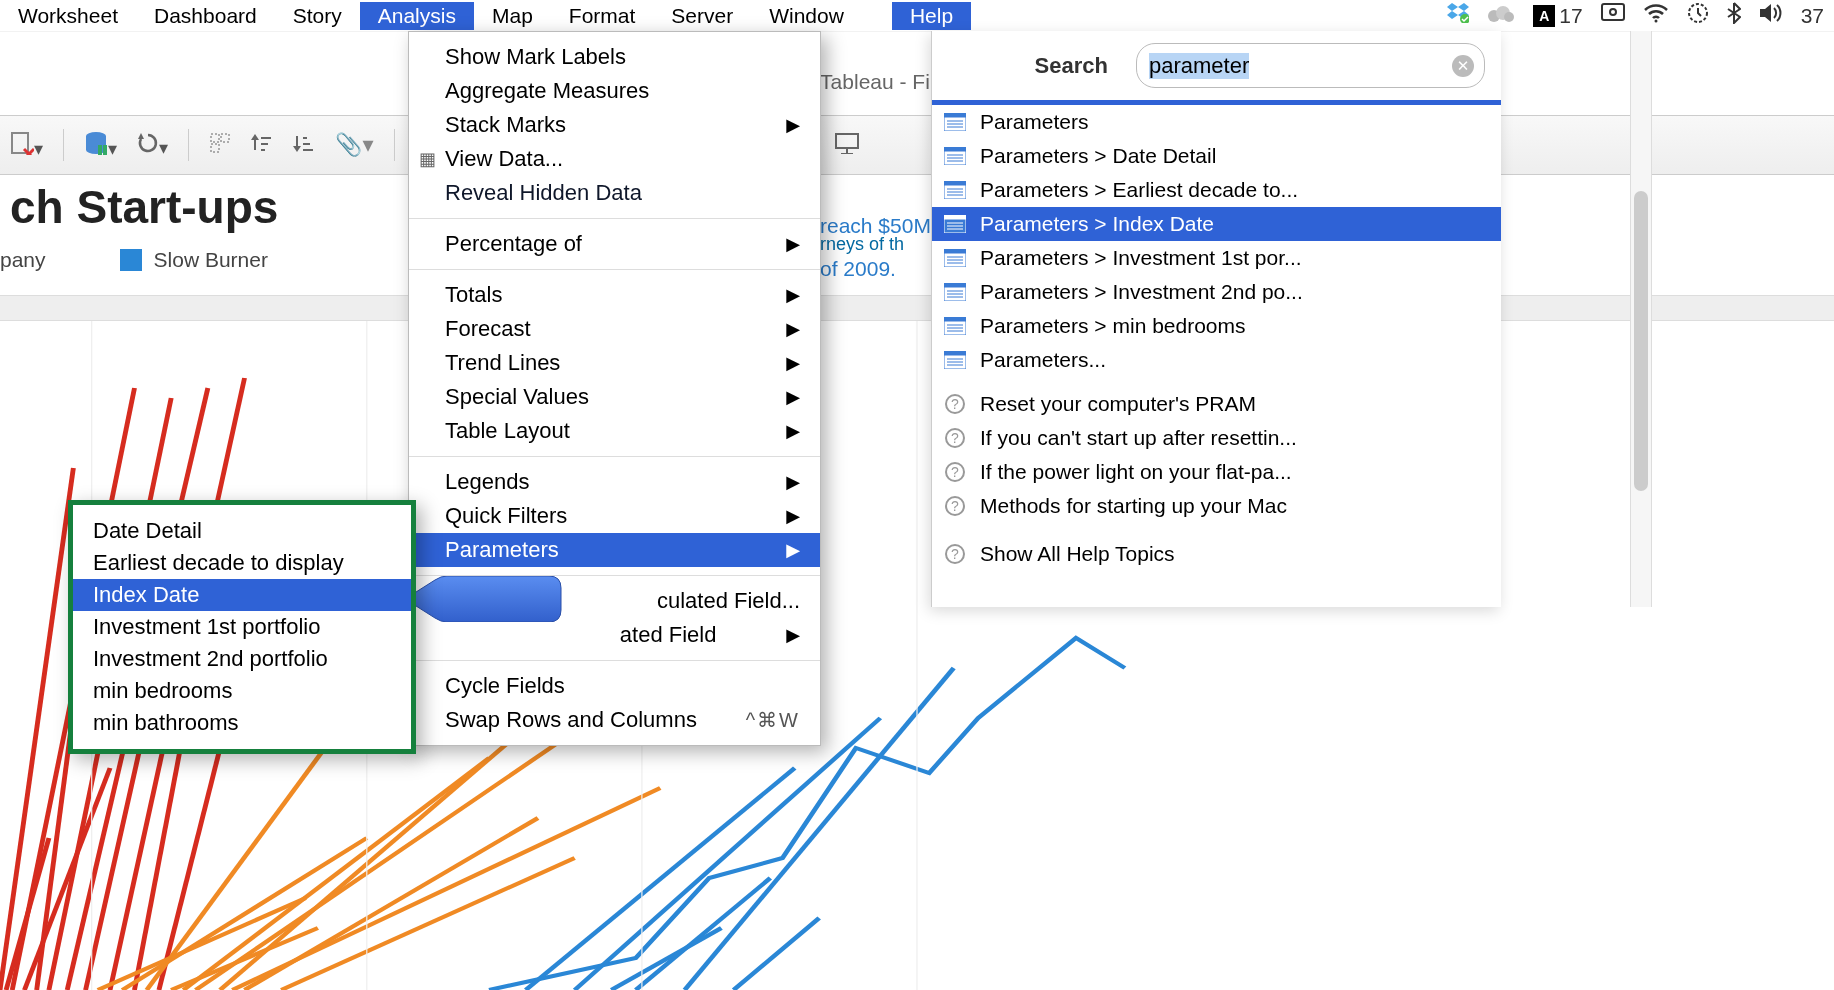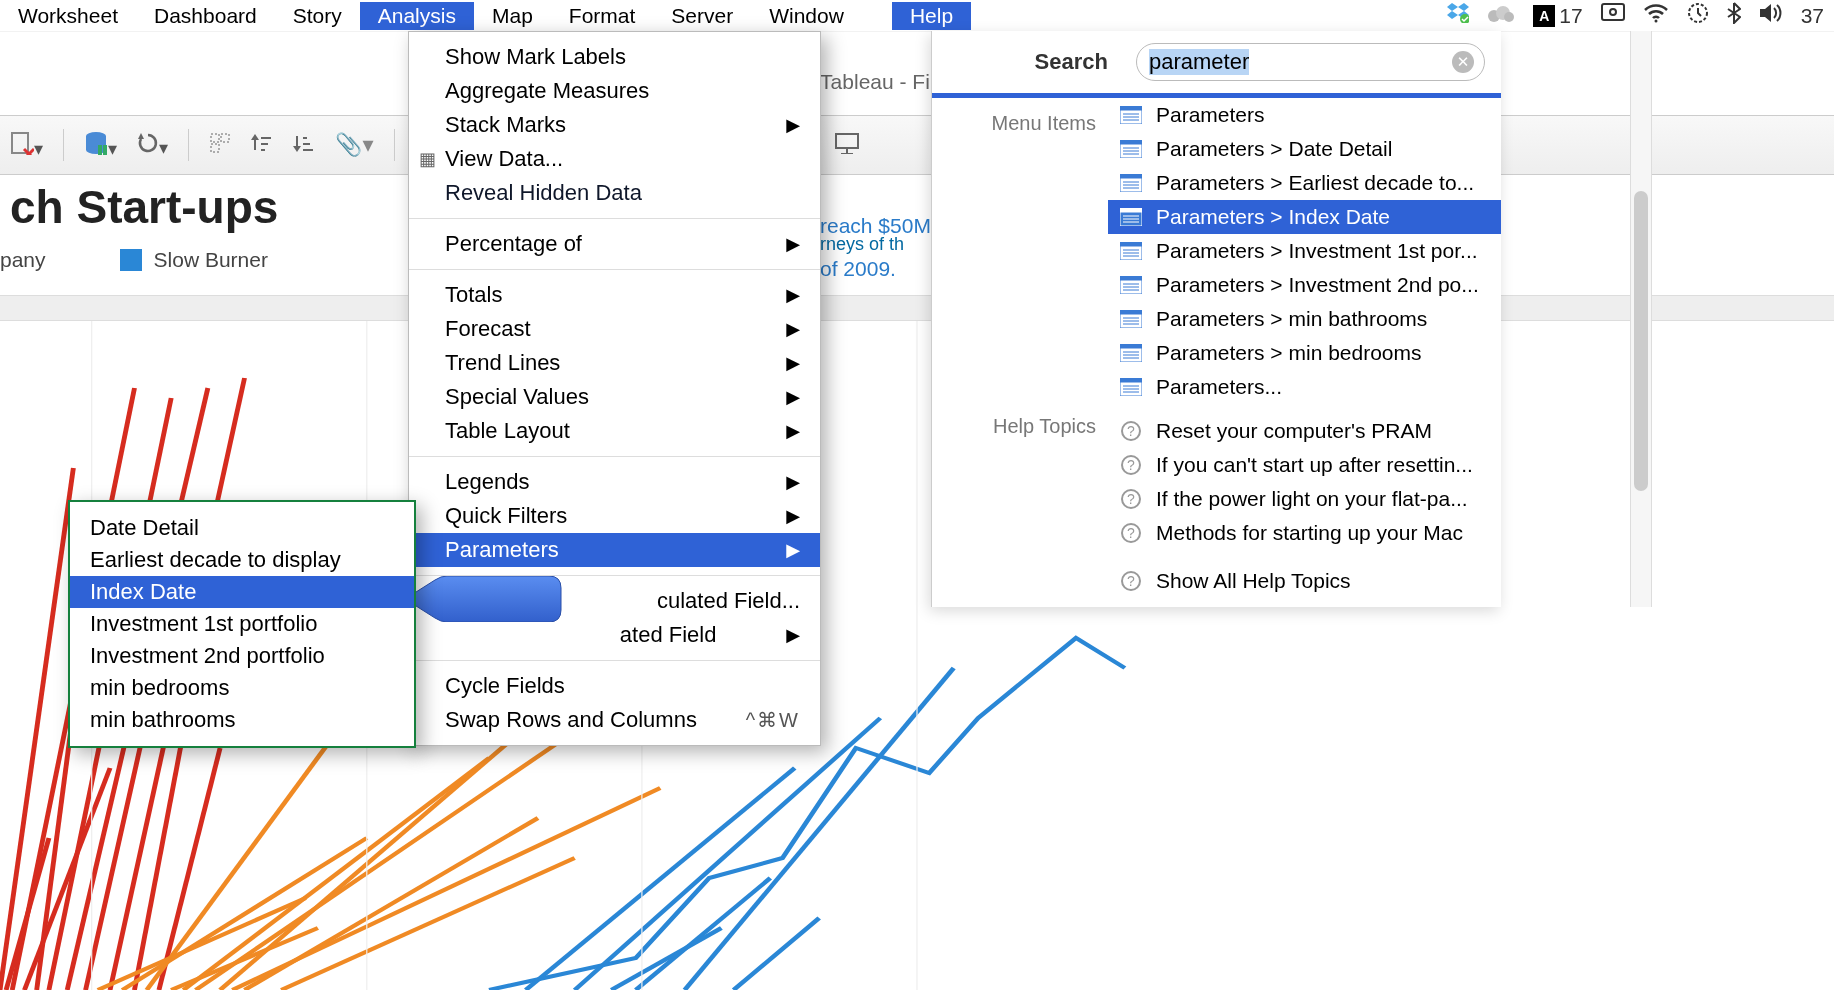--- a/index.html
+++ b/index.html
@@ -30,31 +30,31 @@
   .analysis-menu { position:absolute; top:31px; left:408px; width:413px; background:#fff; border:1px solid #bbb; box-shadow: 6px 6px 18px rgba(0,0,0,0.3); font-size:22px; padding:8px 0; }
   .analysis-menu .item { padding: 4px 20px 4px 36px; position:relative; display:flex; align-items:center; justify-content:space-between; cursor:default;}
   .analysis-menu .item.disabled { color:#0f172a; }
   .analysis-menu .item.sel { background:#2f62d6; color:#fff;}
   .analysis-menu hr { border:none; border-top:1px solid #ddd; margin:8px 0;}
   .analysis-menu .sub-arrow { font-size:18px; }
   .analysis-menu .shortcut { font-size:20px; color:#555; letter-spacing:2px;}
   .analysis-menu .icon-inline { position:absolute; left:10px; font-size:18px; color:#666;}
 
   
-  .param-sub { position:absolute; top:500px; left:68px; width:348px; background:#fff; border:2px solid #15803d; box-shadow: 6px 6px 18px rgba(0,0,0,0.3); font-size:22px; padding:10px 0;}
+  .param-sub { position:absolute; top:500px; left:68px; width:348px; background:#fff; border:5px solid #15803d; box-shadow: 6px 6px 18px rgba(0,0,0,0.3); font-size:22px; padding:10px 0;}
   .param-sub .pitem { padding:3px 20px; cursor:default;}
   .param-sub .pitem.sel { background:#2f62d6; color:#fff;}
   .pointer { position:absolute; top:576px; left:403px; }
   .pointer svg { display:block;}
 
   
   .help-panel { position:absolute; top:31px; left:931px; width:570px; height:576px; background:#fff; border-left:1px solid #ccc; box-shadow: -2px 4px 14px rgba(0,0,0,0.15);}
   .help-panel .search-row { display:flex; align-items:center; padding:12px 16px 12px 0; gap:28px;}
   .help-panel .search-label { width:176px; text-align:right; font-size:22px; font-weight:600; color:#333;}
-  .help-panel .search-field { flex:1; height:38px; border:1px solid #bbb; border-radius:19px; display:flex; align-items:center; padding:0 12px; font-size:22px; position:relative;}
+  .help-panel .search-field { flex:1; height:45px; border:1px solid #bbb; border-radius:19px; display:flex; align-items:center; padding:0 12px; font-size:22px; position:relative;}
   .help-panel .search-field .sel { background:#b8d5f5; }
   .help-panel .search-field .clear { position:absolute; right:10px; width:22px; height:22px; border-radius:50%; background:#bbb; color:#fff; display:flex; align-items:center; justify-content:center; font-size:15px; cursor:pointer;}
   .help-panel .divider { height:5px; background:#2f62d6;}
   .help-panel .results { display:flex;}
   .help-panel .results .lcol { width:176px; text-align:right; font-size:20px; color:#777; padding:12px 12px 0 0;}
   .help-panel .results .rcol { flex:1;}
   .help-panel .ritem { display:flex; align-items:center; gap:12px; padding:5px 10px; font-size:21px; white-space:nowrap; overflow:hidden; text-overflow:ellipsis; cursor:default;}
   .help-panel .ritem.sel { background:#2f62d6; color:#fff;}
   .help-panel .ritem .ricon { width:26px; height:20px; flex-shrink:0; display:flex; align-items:center; justify-content:center;}
   .help-panel .ritem .rtext { overflow:hidden; text-overflow:ellipsis;}
@@ -361,24 +361,20 @@
 <div class="help-panel">
   <div class="search-row">
     <div class="search-label">Search</div>
     <div class="search-field">
       <span class="sel">parameter</span>
       <span class="clear">✕</span>
     </div>
   </div>
   <div class="divider"></div>
   <div class="results">
-    <div class="lcol">
-      <div style="padding-top:2px">Menu Items</div>
-      <div style="margin-top:280px">Help Topics</div>
-    </div>
     <div class="rcol">
       <div id="menu-results-container">
           <div class="ritem">
             <span class="ricon">
               <svg class="menu-icon-svg" viewBox="0 0 22 18">
                 <rect x="0" y="0" width="22" height="4" fill="#3a7bd5"></rect>
                 <rect x="0" y="4" width="22" height="14" fill="#fff" stroke="#3a7bd5"></rect>
                 <line x1="3" y1="8" x2="19" y2="8" stroke="#3a7bd5"></line>
                 <line x1="3" y1="11" x2="19" y2="11" stroke="#3a7bd5"></line>
                 <line x1="3" y1="14" x2="19" y2="14" stroke="#3a7bd5"></line>
@@ -438,32 +434,20 @@
             <span class="ricon">
               <svg class="menu-icon-svg" viewBox="0 0 22 18">
                 <rect x="0" y="0" width="22" height="4" fill="#3a7bd5"></rect>
                 <rect x="0" y="4" width="22" height="14" fill="#fff" stroke="#3a7bd5"></rect>
                 <line x1="3" y1="8" x2="19" y2="8" stroke="#3a7bd5"></line>
                 <line x1="3" y1="11" x2="19" y2="11" stroke="#3a7bd5"></line>
                 <line x1="3" y1="14" x2="19" y2="14" stroke="#3a7bd5"></line>
               </svg>
             </span>
             <span class="rtext">Parameters &gt; Investment 2nd po...</span>
-          </div>
-          <div class="ritem">
-            <span class="ricon">
-              <svg class="menu-icon-svg" viewBox="0 0 22 18">
-                <rect x="0" y="0" width="22" height="4" fill="#3a7bd5"></rect>
-                <rect x="0" y="4" width="22" height="14" fill="#fff" stroke="#3a7bd5"></rect>
-                <line x1="3" y1="8" x2="19" y2="8" stroke="#3a7bd5"></line>
-                <line x1="3" y1="11" x2="19" y2="11" stroke="#3a7bd5"></line>
-                <line x1="3" y1="14" x2="19" y2="14" stroke="#3a7bd5"></line>
-              </svg>
-            </span>
-            <span class="rtext">Parameters &gt; min bathrooms</span>
           </div>
           <div class="ritem">
             <span class="ricon">
               <svg class="menu-icon-svg" viewBox="0 0 22 18">
                 <rect x="0" y="0" width="22" height="4" fill="#3a7bd5"></rect>
                 <rect x="0" y="4" width="22" height="14" fill="#fff" stroke="#3a7bd5"></rect>
                 <line x1="3" y1="8" x2="19" y2="8" stroke="#3a7bd5"></line>
                 <line x1="3" y1="11" x2="19" y2="11" stroke="#3a7bd5"></line>
                 <line x1="3" y1="14" x2="19" y2="14" stroke="#3a7bd5"></line>
               </svg>

